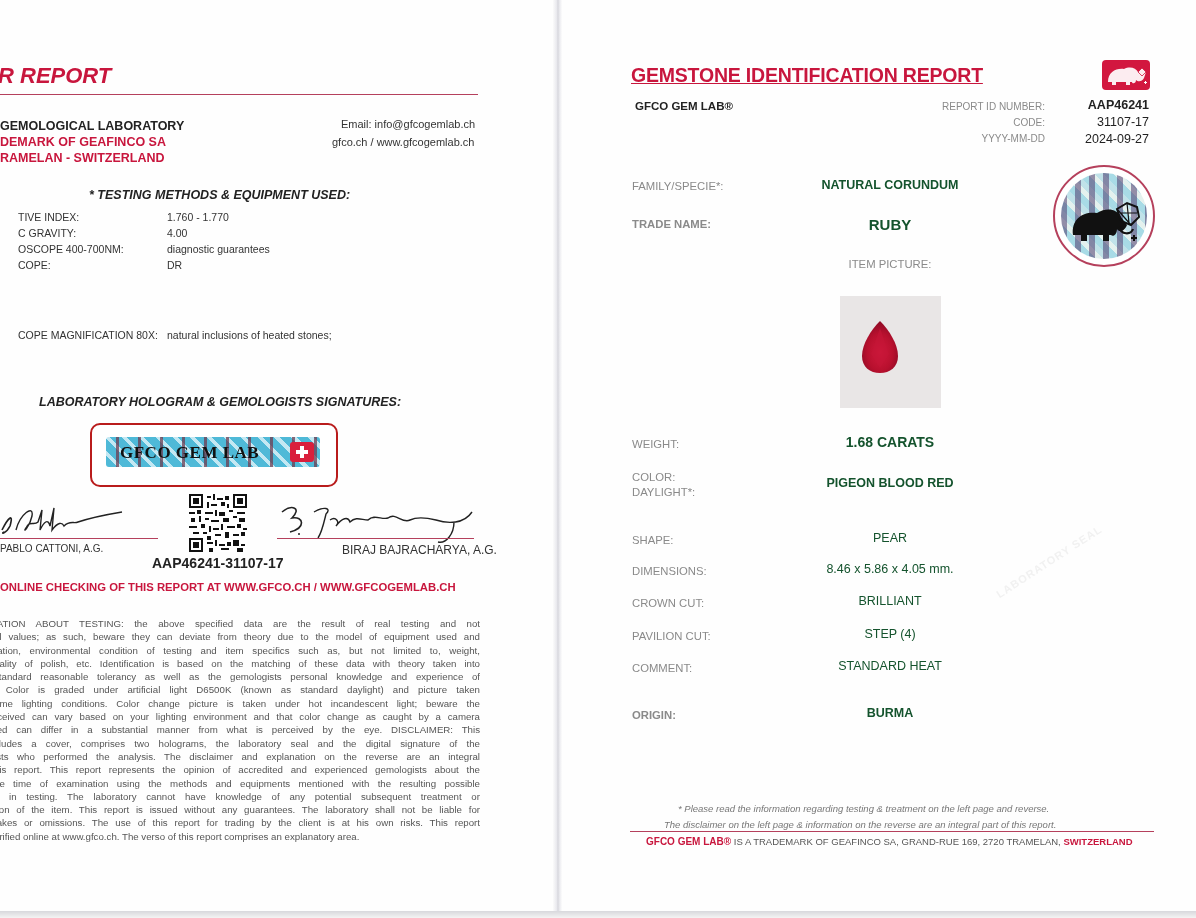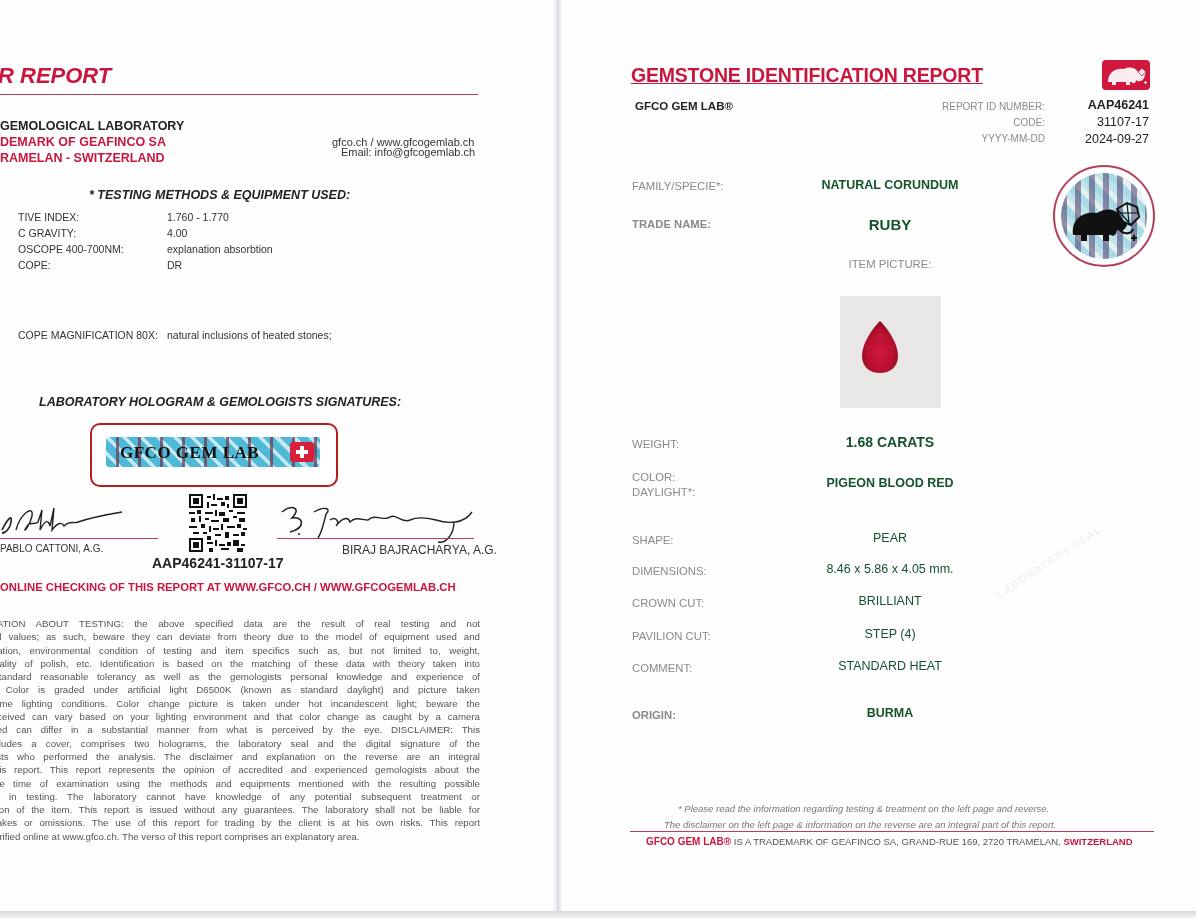--- a/index.html
+++ b/index.html
@@ -98,36 +98,36 @@
 <div class="fold"></div>
 <div class="bottom-edge"></div>
 
 <div class="abs left-title">R REPORT</div>
 <div class="abs left-rule"></div>
 
 <div class="abs lab-name">GEMOLOGICAL LABORATORY</div>
 <div class="abs lab-trademark">DEMARK OF GEAFINCO SA</div>
 <div class="abs lab-location">RAMELAN - SWITZERLAND</div>
 
-<div class="abs contact-email" style="left:auto; right:auto; left:341px;margin-top:28px;">Email: info@gfcogemlab.ch</div>
+<div class="abs contact-email" style="left:auto; right:auto; left:341px;">Email: info@gfcogemlab.ch</div>
 <div class="abs contact-web" style="left:auto; right:auto; left:332px;">gfco.ch / www.gfcogemlab.ch</div>
 
 <div class="abs methods-title">* TESTING METHODS &amp; EQUIPMENT USED:</div>
 
 <div class="method-row" style="top:211px">
   <span class="lbl">TIVE INDEX:</span>
   <span class="val">1.760 - 1.770</span>
 </div>
 <div class="method-row" style="top:227px">
   <span class="lbl">C GRAVITY:</span>
   <span class="val">4.00</span>
 </div>
 <div class="method-row" style="top:243px">
   <span class="lbl">OSCOPE 400-700NM:</span>
-  <span class="val">explanation absorbtion</span>
+  <span class="val">diagnostic guarantees</span>
 </div>
 <div class="method-row" style="top:259px">
   <span class="lbl">COPE:</span>
   <span class="val">DR</span>
 </div>
 <div class="method-row" style="top:329px">
   <span class="lbl">COPE MAGNIFICATION 80X:</span>
   <span class="val">natural inclusions of heated stones;</span>
 </div>
 

